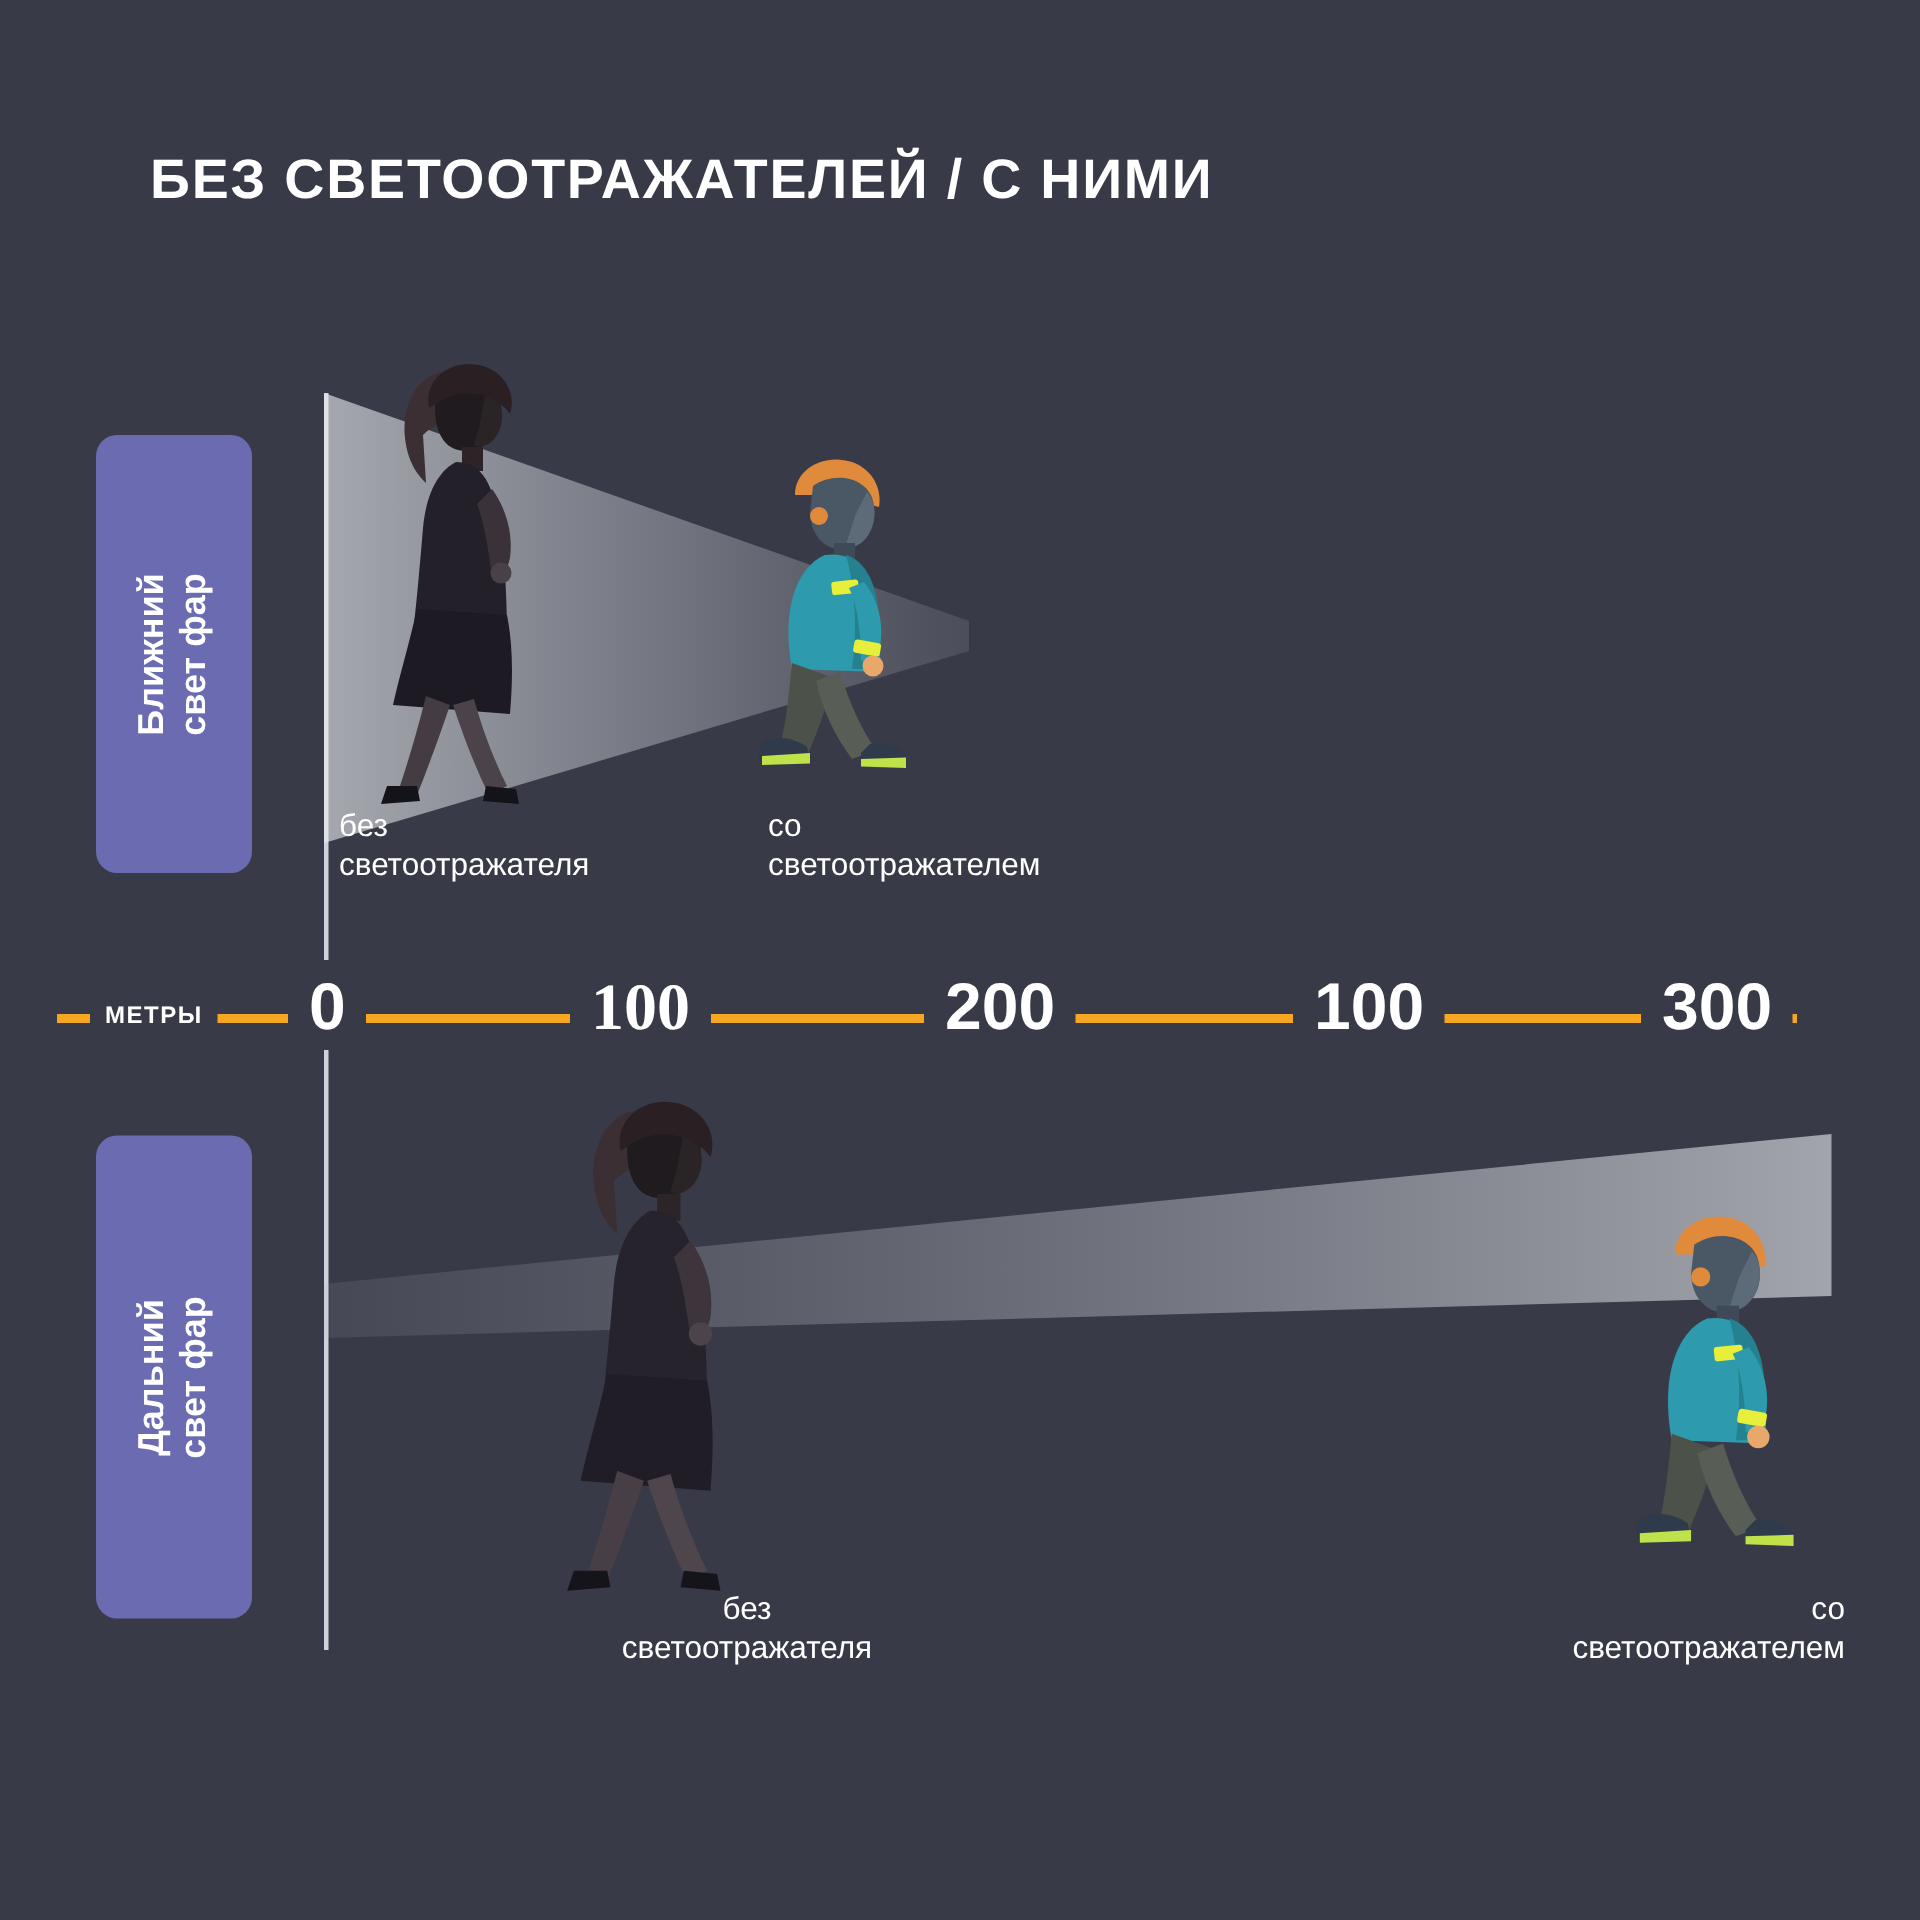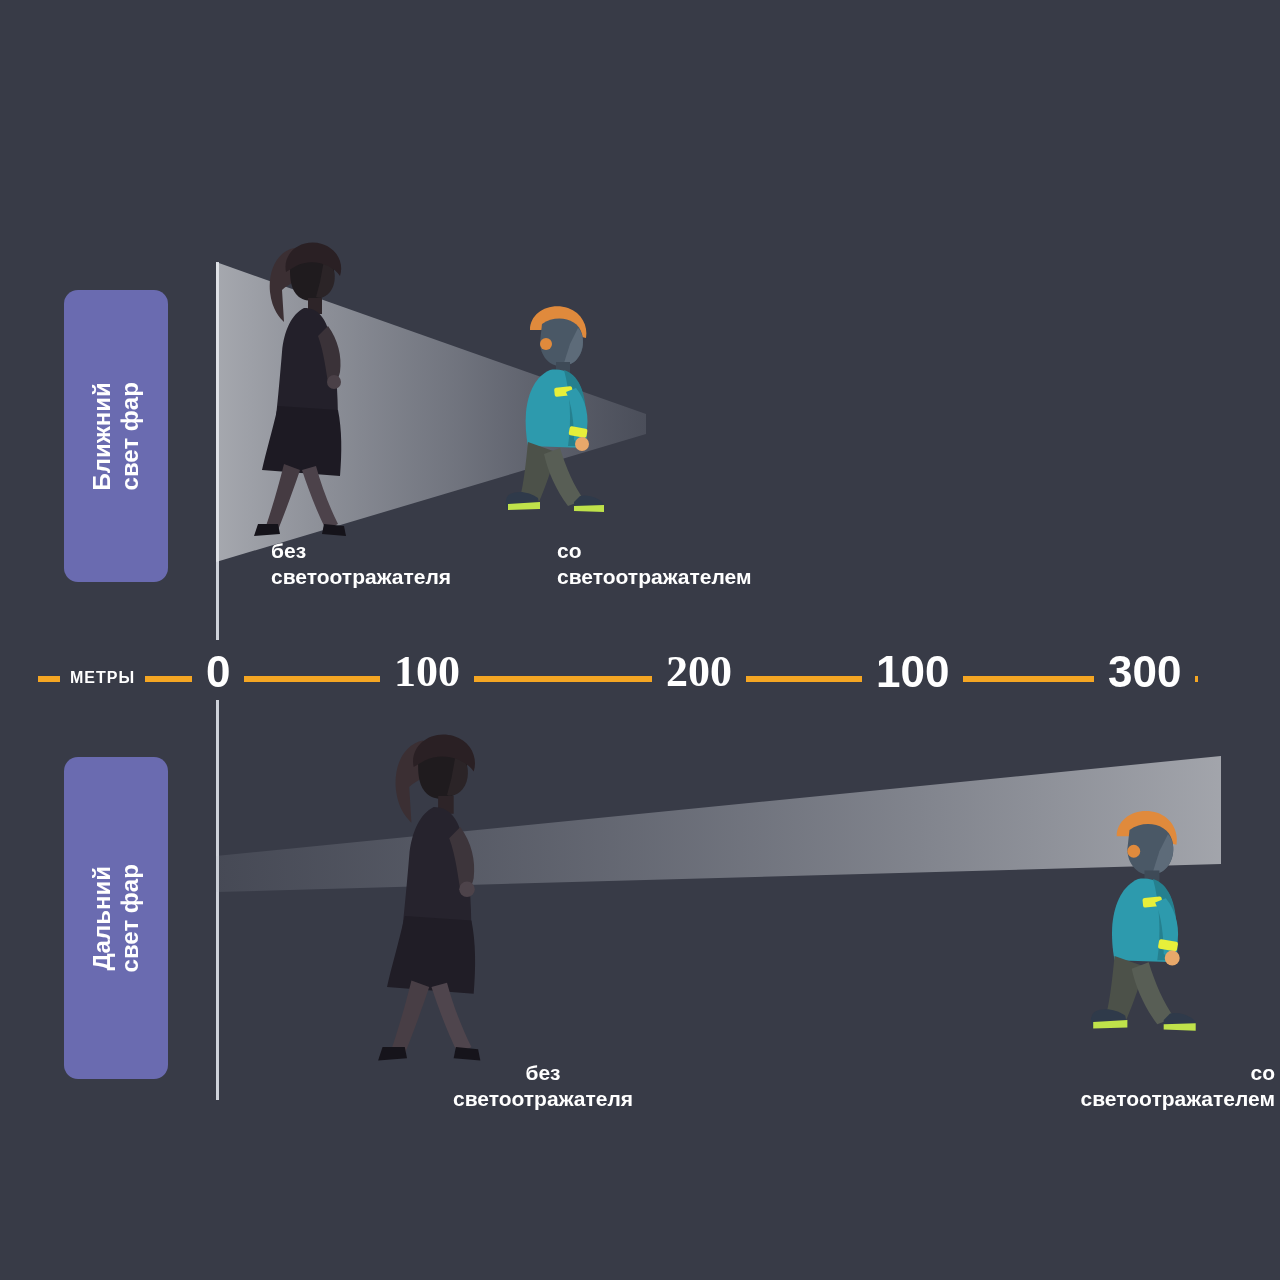--- a/index.html
+++ b/index.html
@@ -100,36 +100,36 @@
     color: #ffffff;
   }
 
   
   .beam { position: absolute; }
 
   
   .caption {
     position: absolute;
     font-size: 21px;
-    font-weight: bold;
+    font-weight: normal;
     line-height: 1.25;
     color: #ffffff;
-    margin-left: 45px;
   }
   .caption .l { display: block; }
   .caption.center { text-align: center; }
   .caption.right { text-align: right; }
 
   
   .figure { position: absolute; }
 </style>
 </head>
 <body>
 
 <div id="title">
+  <span class="line">БЕЗ СВЕТООТРАЖАТЕЛЕЙ / С НИМИ</span>
 </div>
 
 <div id="axis-top-line" class="axis-vline"></div>
 
 <div class="side-label" id="side-label-low">
   <div class="vtext">
     <span>Ближний</span><br>
     <span>свет фар</span>
   </div>
 </div>
@@ -214,21 +214,21 @@
 <div class="caption" id="cap-low-with" style="left:512px; top:538px; width:300px;">
   <span class="l">со</span>
   <span class="l">светоотражателем</span>
 </div>
 
 <div id="scale">
   <div id="scale-bar"></div>
   <div id="meters-tag">МЕТРЫ</div>
   <div class="scale-num" style="left:192px;">0</div>
   <div class="scale-num" style="left:380px;font-family:Liberation Serif, serif;">100</div>
-  <div class="scale-num" style="left:652px;font-family:Liberation Serif, serif;">200</div>
+  <div class="scale-num" style="left:616px;">200</div>
   <div class="scale-num" style="left:862px;">100</div>
   <div class="scale-num" style="left:1094px;">300</div>
 </div>
 
 <div id="axis-bottom-line" class="axis-vline"></div>
 
 <div class="side-label" id="side-label-high">
   <div class="vtext">
     <span>Дальний</span><br>
     <span>свет фар</span>

